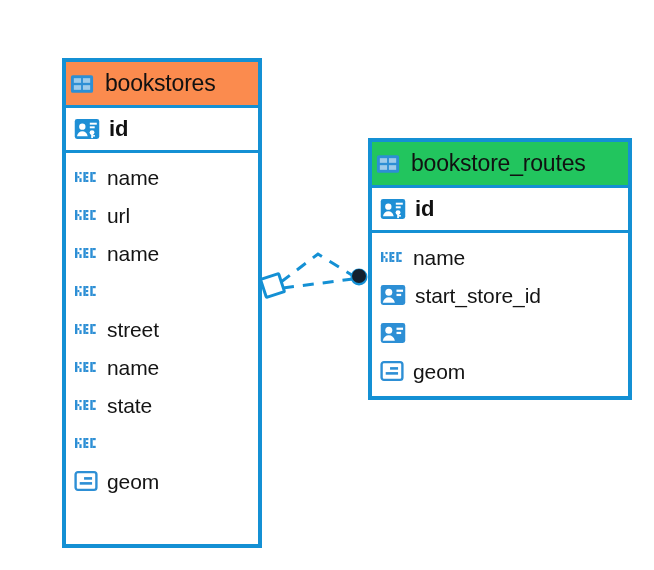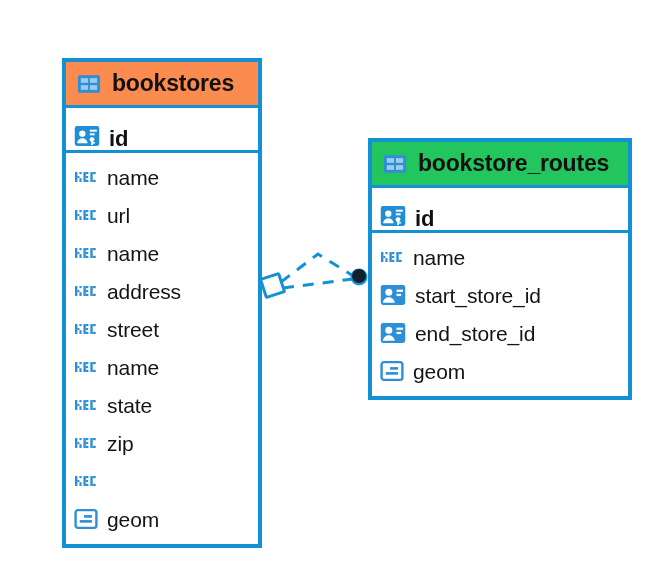--- a/index.html
+++ b/index.html
@@ -43,38 +43,37 @@
     height: 262px;
   }
 
   
   .entity-header {
     display: flex;
     align-items: center;
     gap: 9px;
     box-sizing: border-box;
     height: 46px;
-    padding: 0 8px 0 9px;
+    padding: 0 8px 0 2px;
     border-bottom: 3px solid #1490D4;
-    font-weight: bold;
   }
   .entity-header.accent-orange { background: #FB8B4E; }
   .entity-header.accent-grey   { background: #22c55e; }
   .entity-title {
     font-size: 23px;
     color: #111111;
     line-height: 1;
     white-space: nowrap;
     letter-spacing: -0.2px;
   }
 
   
   .entity-keyrow {
     display: flex;
-    align-items: flex-end;
+    align-items: center;
     gap: 8px;
     box-sizing: border-box;
     height: 45px;
     padding: 0 8px 0 7px;
     border-bottom: 3px solid #1490D4;
     background: #ffffff;
   }
   .entity-keyrow .field-label {
     font-weight: bold;
     font-size: 22px;
@@ -238,21 +237,20 @@
               <rect x="6.4" y="14.2" width="2.2" height="3.8"></rect>
             <rect x="10.4" y="8" width="2.4" height="10"></rect>
               <rect x="12.8" y="8" width="2.6" height="2.2"></rect>
             <rect x="12.8" y="12" width="2.4" height="2.1"></rect>
               <rect x="12.8" y="15.8" width="2.6" height="2.2"></rect>
             <rect x="17.3" y="8" width="2.4" height="10"></rect>
               <rect x="19.7" y="8" width="3" height="2.2"></rect>
             <rect x="19.7" y="15.8" width="3" height="2.2"></rect>
           </g>
         </svg>
-        <span class="field-label">address</span>
       </div>
 
       <div class="field-row">
         <svg class="icon icon-abc" viewBox="0 0 26 26">
           <g fill="#2D8FD5">
             <rect x="2" y="8" width="2.4" height="10"></rect>
               <rect x="6.4" y="8" width="2.2" height="2.2"></rect>
             <rect x="4.4" y="12" width="2" height="2.1"></rect>
               <rect x="6.4" y="14.2" width="2.2" height="3.8"></rect>
             <rect x="10.4" y="8" width="2.4" height="10"></rect>
@@ -298,38 +296,20 @@
             <rect x="12.8" y="12" width="2.4" height="2.1"></rect>
               <rect x="12.8" y="15.8" width="2.6" height="2.2"></rect>
             <rect x="17.3" y="8" width="2.4" height="10"></rect>
               <rect x="19.7" y="8" width="3" height="2.2"></rect>
             <rect x="19.7" y="15.8" width="3" height="2.2"></rect>
           </g>
         </svg>
         <span class="field-label">state</span>
       </div>
 
-      <div class="field-row">
-        <svg class="icon icon-abc" viewBox="0 0 26 26">
-          <g fill="#2D8FD5">
-            <rect x="2" y="8" width="2.4" height="10"></rect>
-              <rect x="6.4" y="8" width="2.2" height="2.2"></rect>
-            <rect x="4.4" y="12" width="2" height="2.1"></rect>
-              <rect x="6.4" y="14.2" width="2.2" height="3.8"></rect>
-            <rect x="10.4" y="8" width="2.4" height="10"></rect>
-              <rect x="12.8" y="8" width="2.6" height="2.2"></rect>
-            <rect x="12.8" y="12" width="2.4" height="2.1"></rect>
-              <rect x="12.8" y="15.8" width="2.6" height="2.2"></rect>
-            <rect x="17.3" y="8" width="2.4" height="10"></rect>
-              <rect x="19.7" y="8" width="3" height="2.2"></rect>
-            <rect x="19.7" y="15.8" width="3" height="2.2"></rect>
-          </g>
-        </svg>
-        <span class="field-label">zip</span>
-      </div>
 
       <div class="field-row">
         <svg class="icon icon-abc" viewBox="0 0 26 26">
           <g fill="#2D8FD5">
             <rect x="2" y="8" width="2.4" height="10"></rect>
               <rect x="6.4" y="8" width="2.2" height="2.2"></rect>
             <rect x="4.4" y="12" width="2" height="2.1"></rect>
               <rect x="6.4" y="14.2" width="2.2" height="3.8"></rect>
             <rect x="10.4" y="8" width="2.4" height="10"></rect>
               <rect x="12.8" y="8" width="2.6" height="2.2"></rect>
@@ -414,21 +394,20 @@
       </div>
 
       <div class="field-row">
         <svg class="icon icon-card" viewBox="0 0 24 24">
           <rect x="1.5" y="3.5" width="21" height="17" rx="2" fill="#2D8FD5"></rect>
           <circle cx="8.4" cy="9.6" r="3" fill="#ffffff"></circle>
           <path d="M3.2 18.6c0.7-3.1 2.7-4.7 5.2-4.7s4.5 1.6 5.2 4.7z" fill="#ffffff"></path>
           <rect x="15" y="7.4" width="5.6" height="1.9" fill="#ffffff"></rect>
           <rect x="15" y="11" width="4" height="1.9" fill="#ffffff"></rect>
         </svg>
-        <span class="field-label">end_store_id</span>
       </div>
 
       <div class="field-row">
         <svg class="icon icon-geom" viewBox="0 0 24 24">
           <rect x="2.4" y="3.8" width="19.2" height="16.4" rx="2.2" fill="#ffffff" stroke="#2D8FD5" stroke-width="2.2"></rect>
           <rect x="10.2" y="8.4" width="7.4" height="2.4" fill="#2D8FD5"></rect>
           <rect x="6.2" y="13" width="11.4" height="2.4" fill="#2D8FD5"></rect>
         </svg>
         <span class="field-label">geom</span>
       </div>

